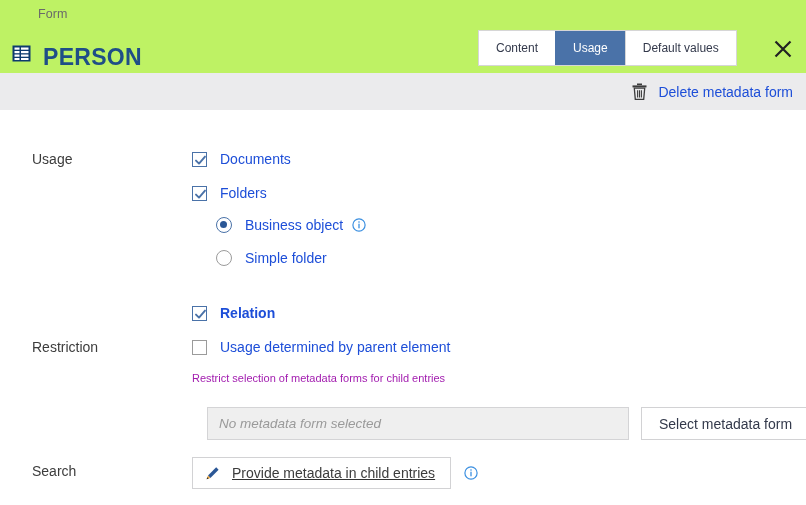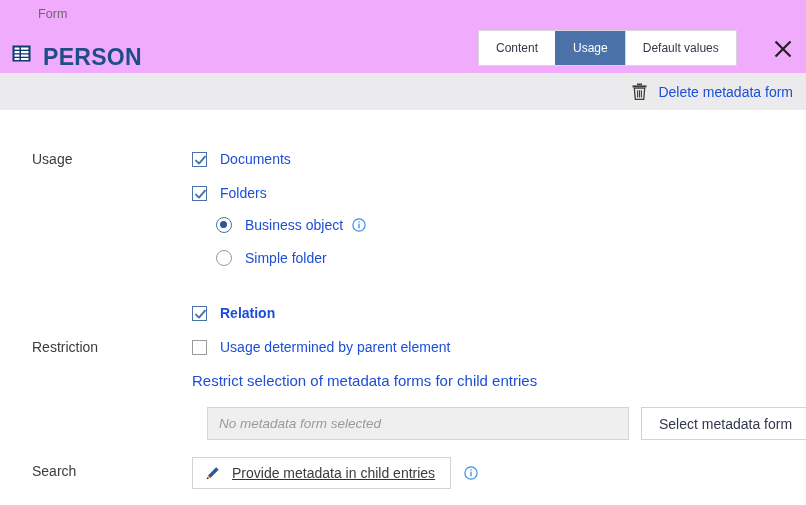--- a/index.html
+++ b/index.html
@@ -13,21 +13,21 @@
     font-family: "Liberation Sans", sans-serif;
     color: #333333;
     overflow: hidden;
     position: relative;
   }
 
   
   .header {
     position: relative;
     height: 81px;
-    background: #f0abfc;
+    background: #bef264;
   }
   .breadcrumb {
     position: absolute;
     left: 38px;
     top: 7px;
     font-size: 12.5px;
     color: #6a6a6a;
     letter-spacing: .1px;
   }
   .title-row {
@@ -183,22 +183,22 @@
     margin-left: 9px;
     width: 14px;
     height: 14px;
     display: block;
     cursor: pointer;
     flex: 0 0 auto;
   }
 
   .helper-text {
     position: absolute;
-    font-size: 15px;
-    color: #1d4ed8;
+    font-size: 11px;
+    color: #a21caf;
     white-space: nowrap;
   }
 
   
   .picker {
     position: absolute;
     display: flex;
     align-items: stretch;
   }
   .picker-input {

